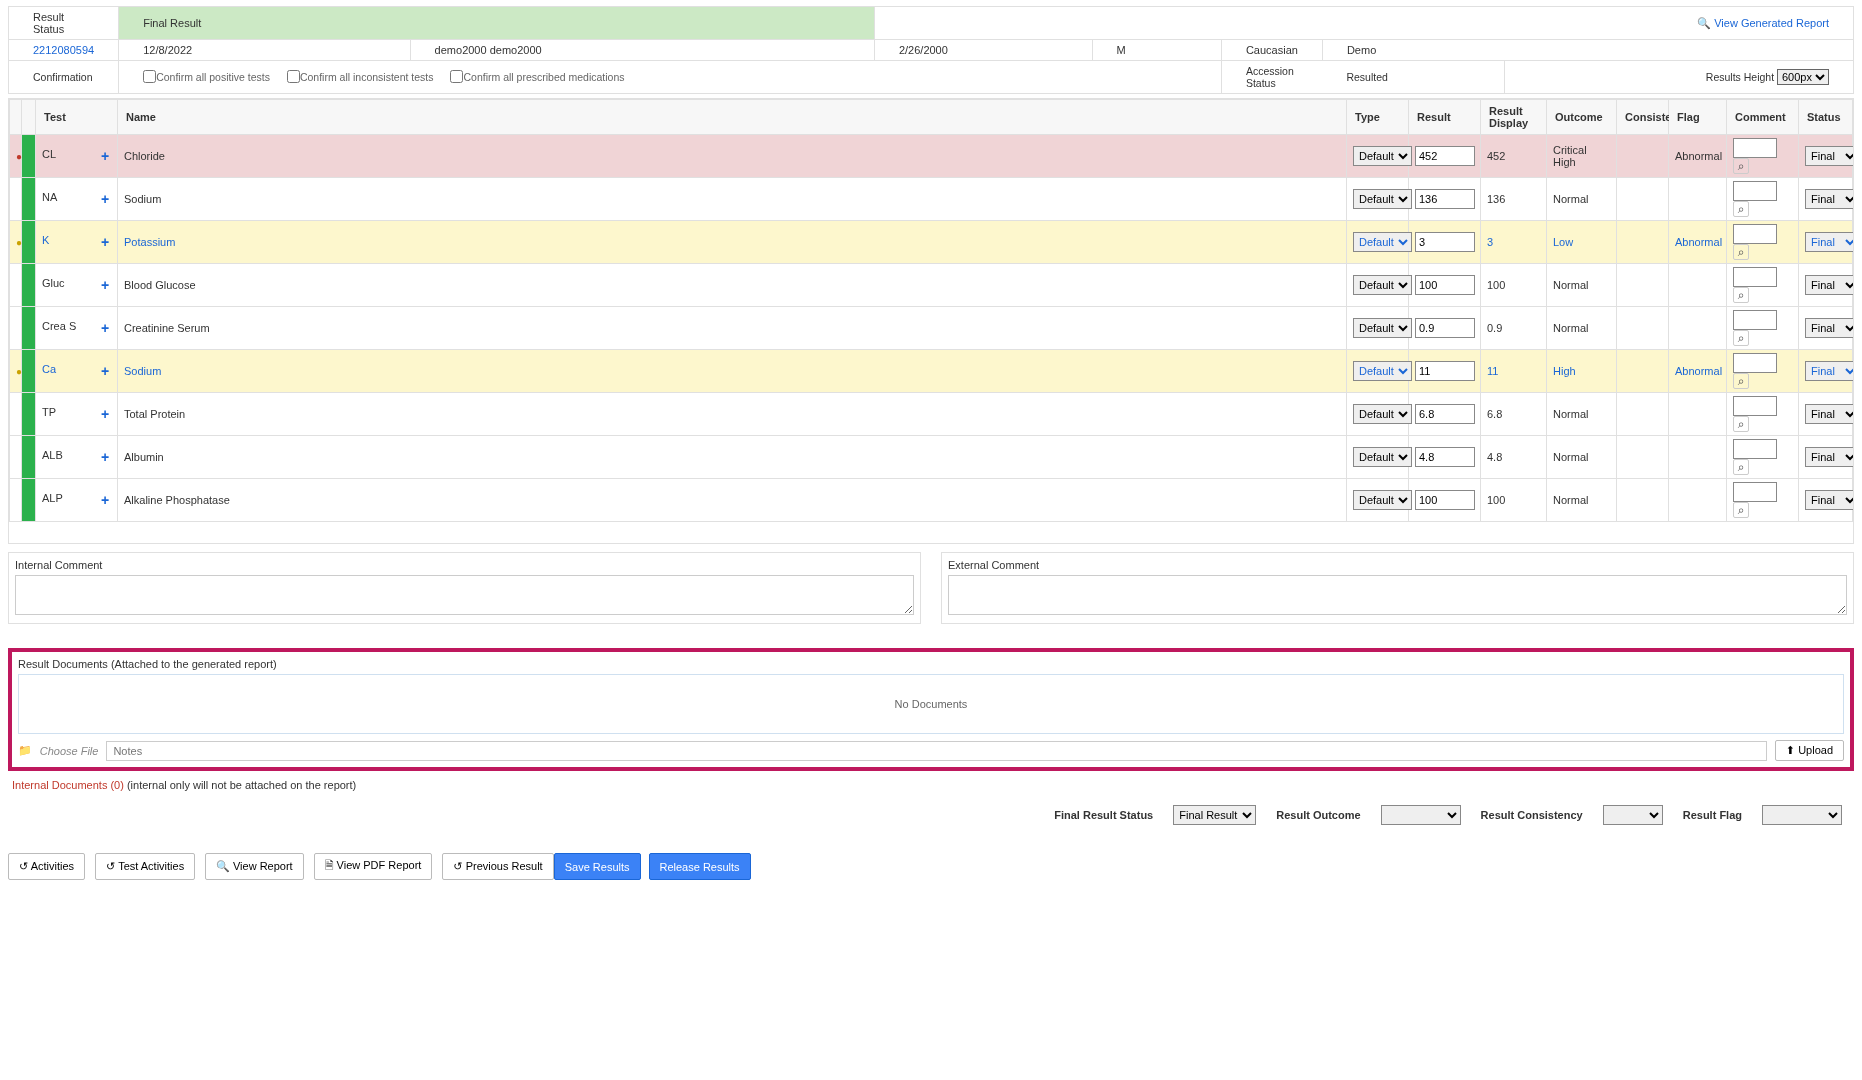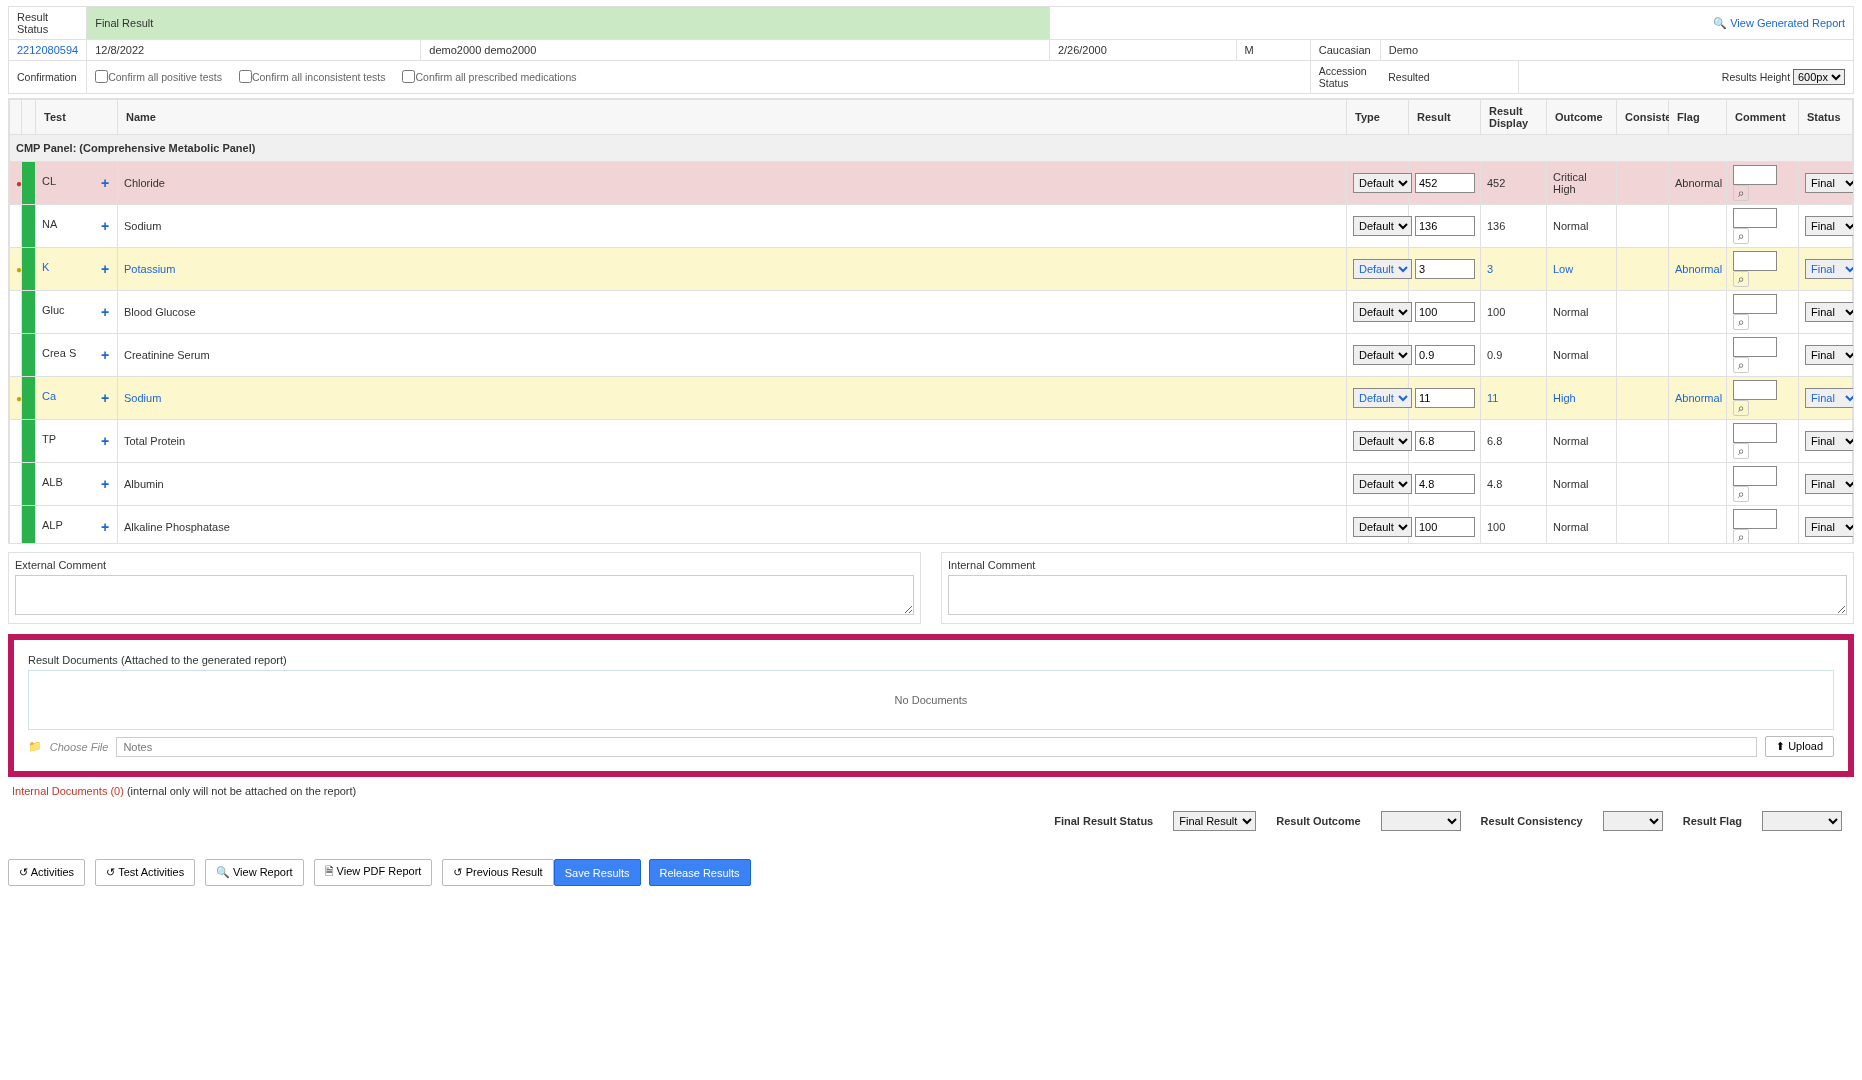--- a/index.html
+++ b/index.html
@@ -7,21 +7,21 @@
     margin: 0;
     font-family: "Segoe UI", Arial, sans-serif;
     font-size: 11px;
     color: #333;
     background: #fff;
   }
   .container { padding: 6px 8px; }
   .hdr-table { width: 100%; border-collapse: collapse; }
   .hdr-table td, .hdr-table th {
     border: 1px solid #e0e0e0;
-    padding: 4px 8px;
+    padding: 4px 24px;
     text-align: left;
     font-weight: normal;
     font-size: 11px;
   }
   .hdr-label { color: #333; font-weight: 600; background: #fff; width: 70px;}
   .status-green { background: #cce9c5; font-weight: 600; }
   .link { color: #1a66d6; text-decoration: none; cursor: pointer; }
   .right-link { float: right; color: #1a66d6; font-size: 11px; cursor: pointer; }
   .confirm-row td { font-size: 10.5px; }
   .chk { display: inline-flex; align-items: flex-end; margin-right: 14px; color: #666; }
@@ -58,21 +58,21 @@
   .col-outcome  { width: 70px; }
   .col-cons     { width: 52px; }
   .col-flag     { width: 58px; }
   .col-comment  { width: 72px; }
   .col-status   { width: 54px; }
   .blue-txt { color: #1a66d6; }
   .comment-panels { display: flex; gap: 20px; margin-top: 8px; }
   .comment-box { flex: 1; border: 1px solid #e0e0e0; padding: 6px; }
   .comment-box label { font-size: 11px; display:block; margin-bottom: 4px; }
   .comment-box textarea { width: 100%; height: 40px; font-size: 11px; border: 1px solid #ccc; resize: vertical; }
-  .docs { border: 6px solid #be185d; margin-top: 10px; padding: 14px; }
+  .docs { border: 4px solid #be185d; margin-top: 24px; padding: 6px; }
   .docs-inner { border: 1px solid #cfe0f0; margin-top: 4px; height: 60px; display: flex; align-items: center; justify-content: center; color: #666; font-size: 11px; }
   .file-row { display: flex; gap: 8px; align-items: center; margin-top: 6px; }
   .choose-file { color: #888; font-style: italic; cursor: pointer; }
   .file-row input[type=text] { flex: 1; border: 1px solid #ccc; padding: 3px 6px; font-size: 11px; }
   .btn { border: 1px solid #bbb; background: #fff; padding: 3px 10px; font-size: 11px; cursor: pointer; border-radius: 2px; }
   .btn-primary { background: #3b82f6; color: #fff; border-color: #1a66d6; }
   .internal-docs { color: #333; margin-top: 8px; margin-left:4px; font-size: 11px; }
   .internal-docs .red { color: #c0392b; }
   .status-row { display: flex; gap: 20px; align-items: center; justify-content: flex-end; margin-top: 14px; padding-right: 12px; }
   .status-row label { font-size: 11px; font-weight: 600; }
@@ -160,23 +160,20 @@
             <th>Result</th>
             <th>Result Display</th>
             <th>Outcome</th>
             <th>Consistency</th>
             <th>Flag</th>
             <th>Comment</th>
             <th>Status</th>
           </tr>
         </thead>
         <tbody id="rows-body">
-          <tr class="panel-row">
-              <td colspan="12">CMP Panel: (Comprehensive Metabolic Panel)</td>
-            </tr>
         <tr class="row-crit">
     <td class="dot-crit"></td>
     <td class="sidebar-cell sidebar-green"></td>
     <td><span class="">CL</span>
         <span class="plus-icon" style="float:right">+</span></td>
     <td><span class="">Chloride</span></td>
     <td><select class="sel "><option>Default</option></select></td>
     <td><input class="inp " value="452" style=""></td>
     <td><span class="">452</span></td>
     <td><span class="">Critical High</span></td>
@@ -305,25 +302,25 @@
     <td class="comment-cell"><input class="inp" style=""> <span class="mag">⌕</span></td>
     <td><select class="sel "><option>Final</option></select></td>
             </tr>
           </tbody>
       </table>
     </div>
   </div>
 
   <div class="comment-panels">
     <div class="comment-box">
+      <label>Internal Comment</label>
+      <textarea style=""></textarea>
+    </div>
+    <div class="comment-box">
       <label>External Comment</label>
-      <textarea style=""></textarea>
-    </div>
-    <div class="comment-box">
-      <label>Internal Comment</label>
       <textarea style=""></textarea>
     </div>
   </div>
 
   <div class="docs">
     <div>Result Documents (Attached to the generated report)</div>
     <div class="docs-inner">No Documents</div>
     <div class="file-row">
       <span>📁</span>
       <span class="choose-file">Choose File</span>

